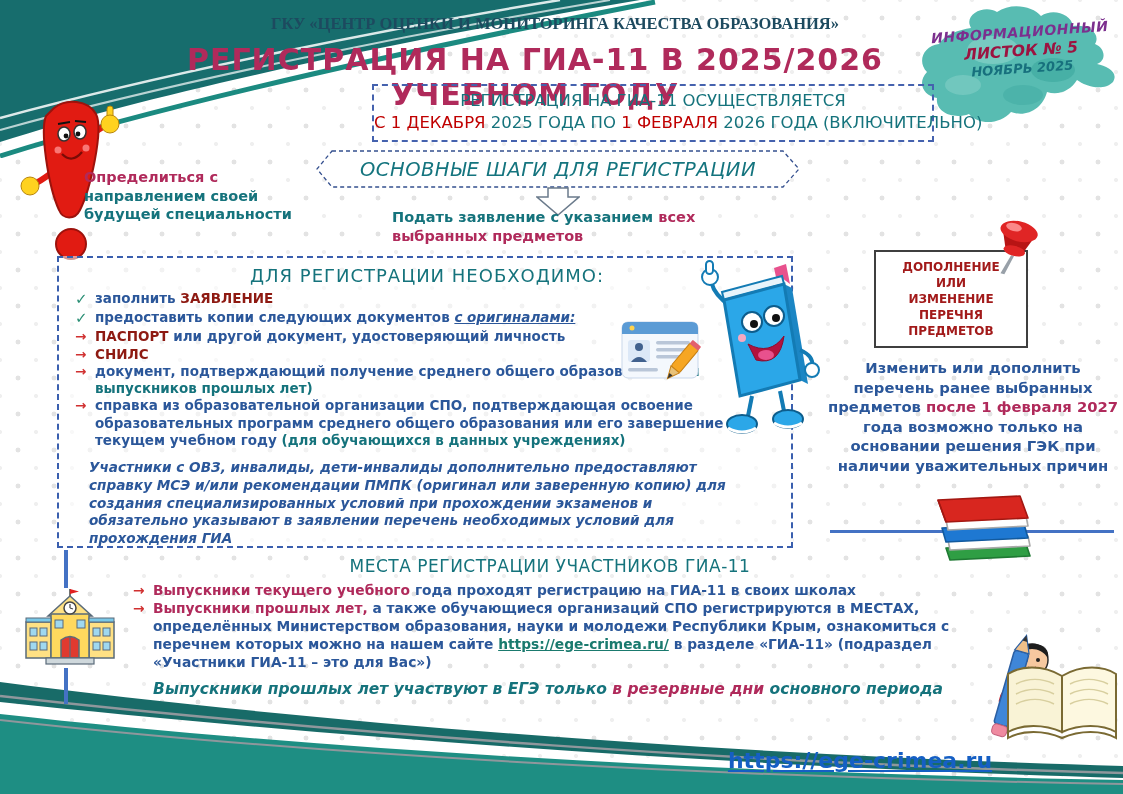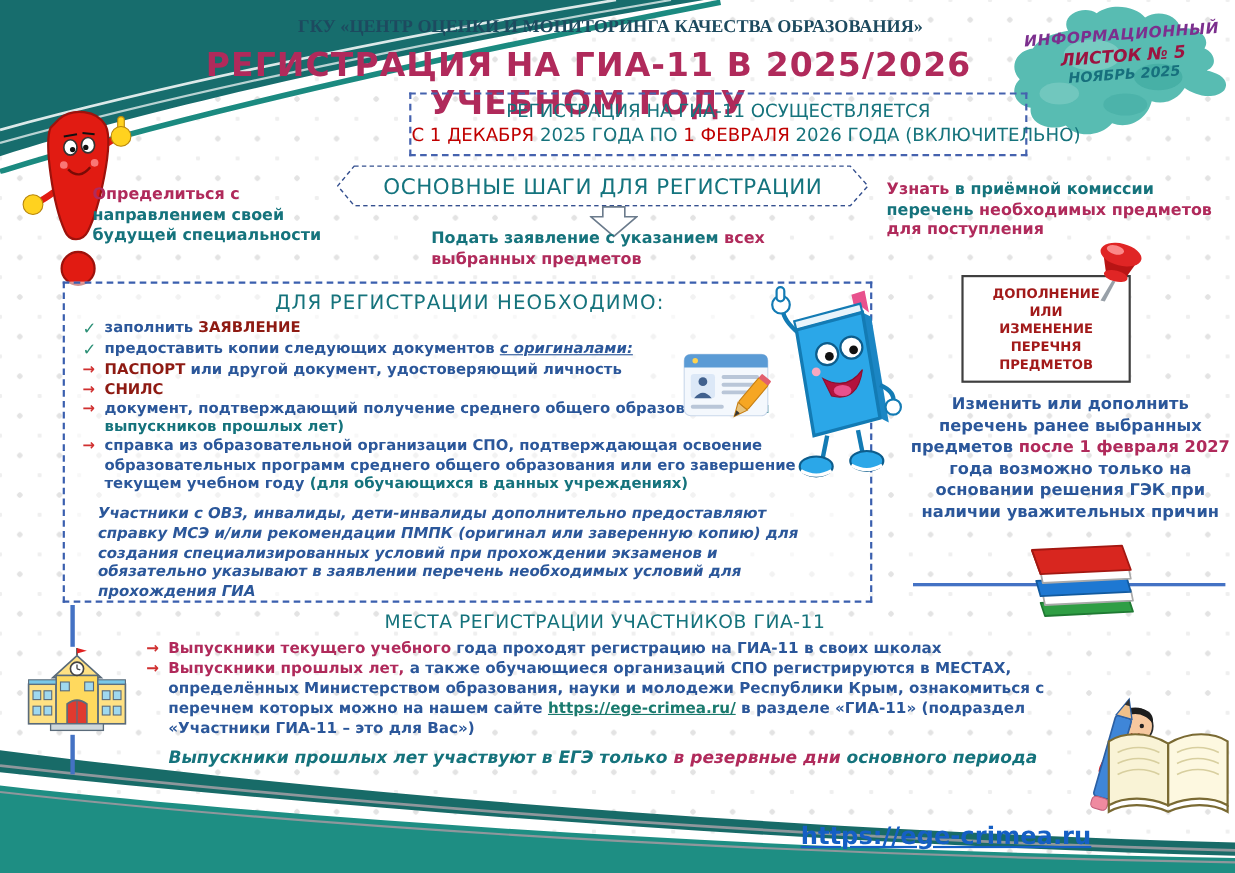--- a/index.html
+++ b/index.html
@@ -31,21 +31,21 @@
            font-style:italic;font-weight:bold;z-index:4;line-height:1.25;}
   .leaflet .l1{color:#7c2f8e;font-size:14px;letter-spacing:0.5px;}
   .leaflet .l2{color:#9c1340;font-size:15.5px;}
   .leaflet .l3{color:#17707d;font-size:13px;}
   
   .period-box{left:372px;top:84px;width:562px;height:58px;border:2px dashed #4562ae;
               box-sizing:border-box;text-align:center;z-index:3;padding-top:5px;}
   .period-box .p1{font-size:16.5px;white-space:nowrap;}
   .period-box .p2{font-size:16.5px;white-space:nowrap;margin-top:3px;}
   
-  .banner{left:306px;top:150px;width:484px;height:38px;z-index:3;}
+  .banner{left:316px;top:150px;width:484px;height:38px;z-index:3;font-style:italic;}
   .banner .banner-text{position:absolute;inset:0;display:flex;align-items:center;justify-content:center;
         font-size:19.5px;color:#14747e;letter-spacing:0.5px;}
   .step{font-weight:bold;font-size:14.5px;line-height:1.28;z-index:3;}
   .step-left{left:84px;top:168px;width:250px;}
   .step-center{left:392px;top:208px;width:306px;}
   .step-right{left:806px;top:163px;width:312px;}
   
   .main-box{left:57px;top:256px;width:736px;height:292px;border:2px dashed #3a5fae;
             box-sizing:border-box;z-index:3;padding:5px 12px 4px 16px;background:rgba(255,255,255,0.55);}
   .main-title{text-align:center;font-size:18px;color:#15737c;letter-spacing:1px;margin:2px 0 4px 0;}
@@ -146,21 +146,20 @@
       <path d="M16 1 L467 1 L483 19 L467 37 L16 37 L1 19 Z" fill="#ffffff" stroke="#35508f" stroke-width="1.3" stroke-dasharray="4 3"></path>
     </svg>
     <div class="banner-text">ОСНОВНЫЕ ШАГИ ДЛЯ РЕГИСТРАЦИИ</div>
   </div>
   <svg class="abs z3" style="left:536px;top:187px" width="44" height="30" viewBox="0 0 44 30">
     <path d="M12 1 L32 1 L32 10 L43 10 L22 28 L1 10 L12 10 Z" fill="#fff" stroke="#6b7b8c" stroke-width="1.5"></path>
   </svg>
 
   <div class="abs step step-left"><span class="c-crimson">Определиться с</span><span class="c-teal"> направлением своей будущей специальности</span></div>
   <div class="abs step step-center"><span class="c-teal">Подать заявление с указанием </span><span class="c-crimson">всех выбранных предметов</span></div>
-  <div class="abs step step-right"><span class="c-crimson">Узнать </span><span class="c-teal">в приёмной комиссии перечень </span><span class="c-crimson">необходимых предметов для поступления</span></div>
 
   <div class="abs main-box">
     <div class="main-title">ДЛЯ РЕГИСТРАЦИИ НЕОБХОДИМО:</div>
     <div class="mitem">
       <span class="mk mk-check">✓</span>
       <span class="mtext"><span class="c-blue">заполнить </span><span class="c-maroon">ЗАЯВЛЕНИЕ</span></span>
     </div>
     <div class="mitem">
       <span class="mk mk-check">✓</span>
       <span class="mtext"><span class="c-blue">предоставить копии следующих документов </span><span class="c-blueu">с оригиналами:</span></span>

